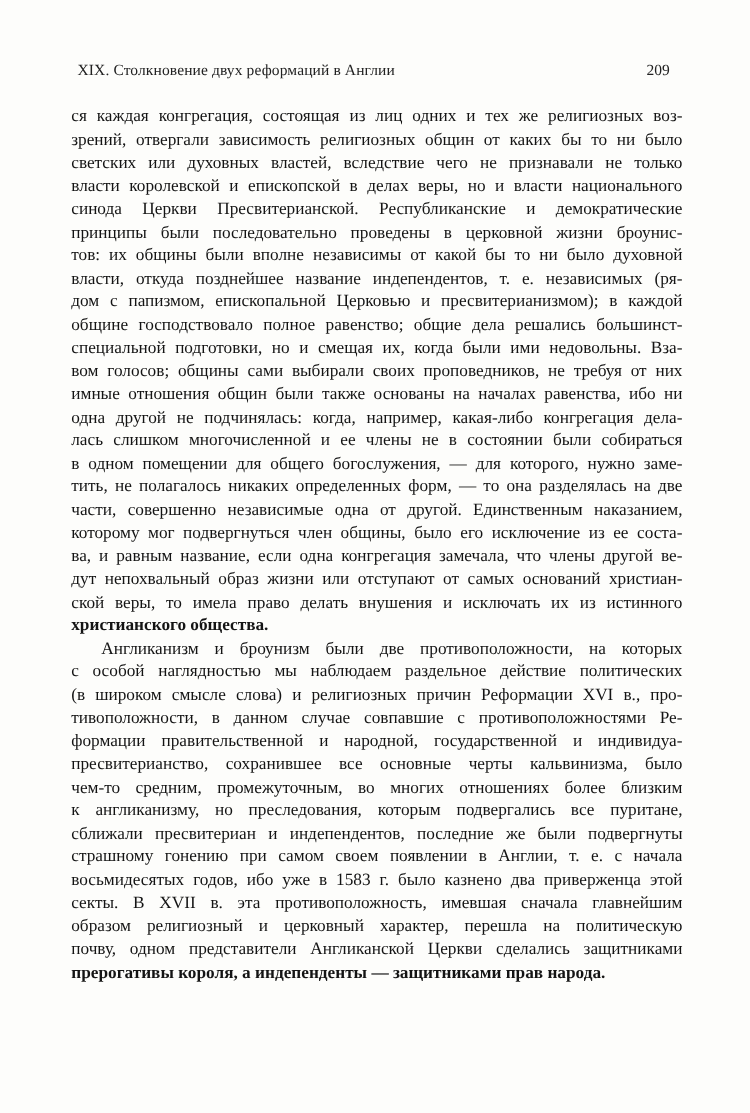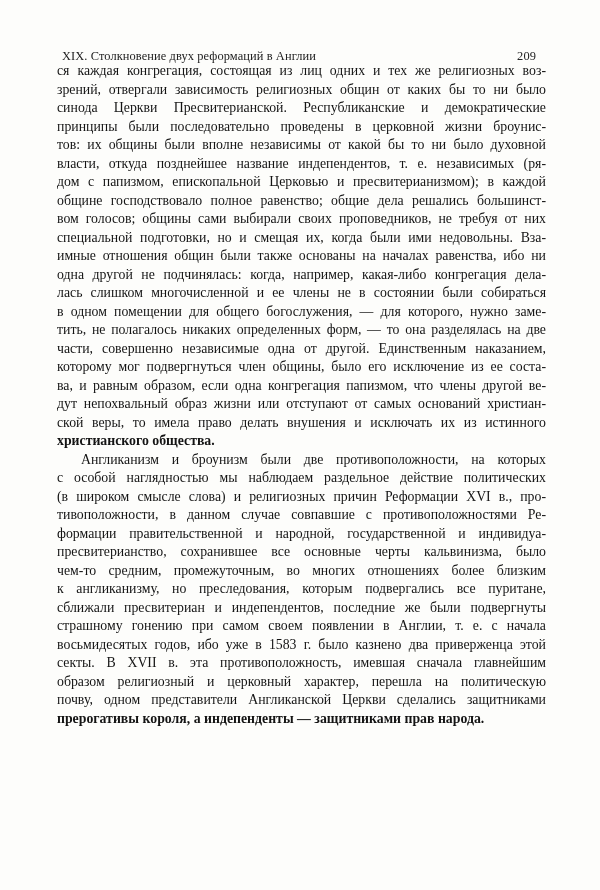--- a/index.html
+++ b/index.html
@@ -20,21 +20,21 @@
     top: 49px; left: 62px; right: 64px;
     display: flex;
     justify-content: space-between;
     align-items: flex-start;
     font-size: 12.4px;
     color: #222;
     letter-spacing: 0.1px;
   }
   .body-text {
     position: absolute;
-    top: 62px; left: 57px;
+    top: 84px; left: 57px;
     width: 489px;
     font-size: 13.8px;
     line-height: 18.5px;
     color: #141414;
   }
   .para { margin: 0; }
   .line {
     text-align: justify;
     text-align-last: justify;
     white-space: normal;
@@ -54,36 +54,38 @@
 
 <div class="page">
   <div class="running-header">
     <span>XIX. Столкновение двух реформаций в Англии</span>
     <span>209</span>
   </div>
   <div class="body-text">
       <div class="para">
         <div class="line">ся каждая конгрегация, состоящая из лиц одних и тех же религиозных воз-</div>
         <div class="line">зрений, отвергали зависимость религиозных общин от каких бы то ни было</div>
+        <div class="line">светских или духовных властей, вследствие чего не признавали не только</div>
+        <div class="line">власти королевской и епископской в делах веры, но и власти национального</div>
         <div class="line">синода Церкви Пресвитерианской. Республиканские и демократические</div>
         <div class="line">принципы были последовательно проведены в церковной жизни броунис-</div>
         <div class="line">тов: их общины были вполне независимы от какой бы то ни было духовной</div>
         <div class="line">власти, откуда позднейшее название индепендентов, т. е. независимых (ря-</div>
         <div class="line">дом с папизмом, епископальной Церковью и пресвитерианизмом); в каждой</div>
         <div class="line">общине господствовало полное равенство; общие дела решались большинст-</div>
+        <div class="line">специальной подготовки, но и смещая их, когда были ими недовольны. Вза-</div>
         <div class="line">вом голосов; общины сами выбирали своих проповедников, не требуя от них</div>
-        <div class="line">специальной подготовки, но и смещая их, когда были ими недовольны. Вза-</div>
         <div class="line">имные отношения общин были также основаны на началах равенства, ибо ни</div>
         <div class="line">одна другой не подчинялась: когда, например, какая-либо конгрегация дела-</div>
         <div class="line">лась слишком многочисленной и ее члены не в состоянии были собираться</div>
         <div class="line">в одном помещении для общего богослужения, — для которого, нужно заме-</div>
         <div class="line">тить, не полагалось никаких определенных форм, — то она разделялась на две</div>
         <div class="line">части, совершенно независимые одна от другой. Единственным наказанием,</div>
         <div class="line">которому мог подвергнуться член общины, было его исключение из ее соста-</div>
-        <div class="line">ва, и равным образом, если одна конгрегация папизмом, что члены другой ве-</div>
+        <div class="line">ва, и равным название, если одна конгрегация замечала, что члены другой ве-</div>
         <div class="line">дут непохвальный образ жизни или отступают от самых оснований христиан-</div>
         <div class="line">ской веры, то имела право делать внушения и исключать их из истинного</div>
         <div class="line last">христианского общества.</div>
       </div>
       <div class="para indent">
         <div class="line">Англиканизм и броунизм были две противоположности, на которых</div>
         <div class="line">с особой наглядностью мы наблюдаем раздельное действие политических</div>
         <div class="line">(в широком смысле слова) и религиозных причин Реформации XVI в., про-</div>
         <div class="line">тивоположности, в данном случае совпавшие с противоположностями Ре-</div>
         <div class="line">формации правительственной и народной, государственной и индивидуа-</div>

